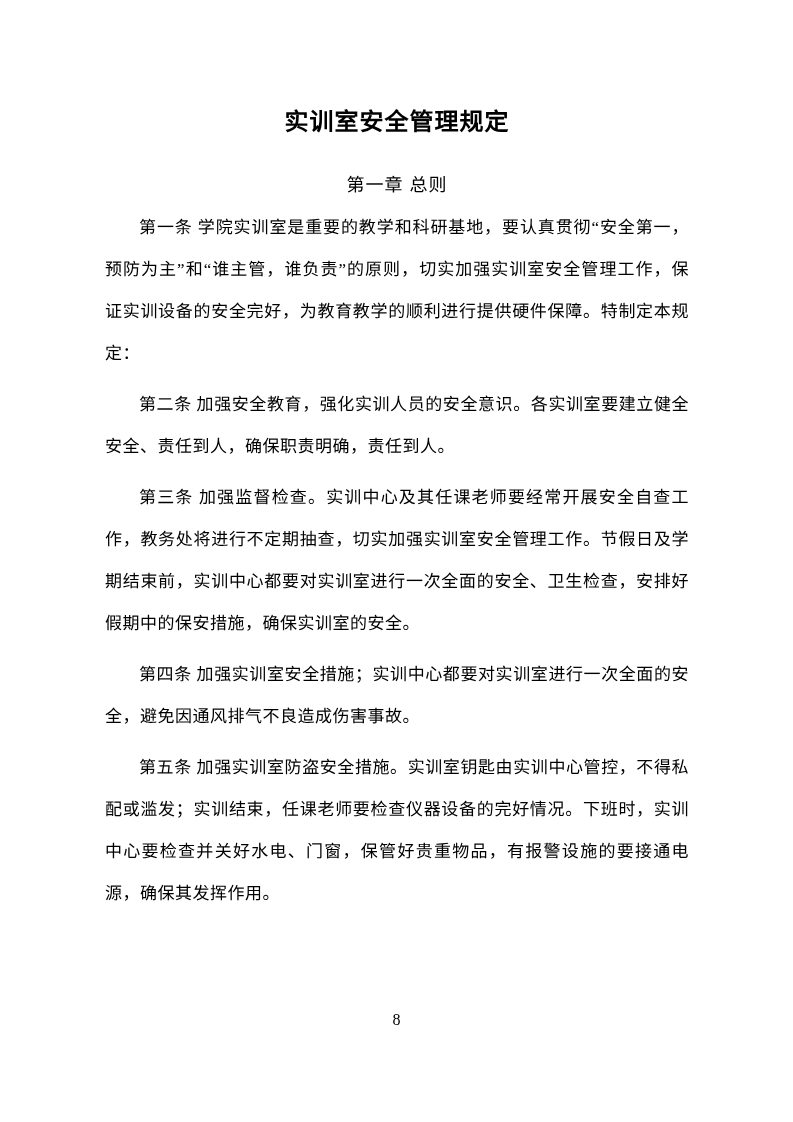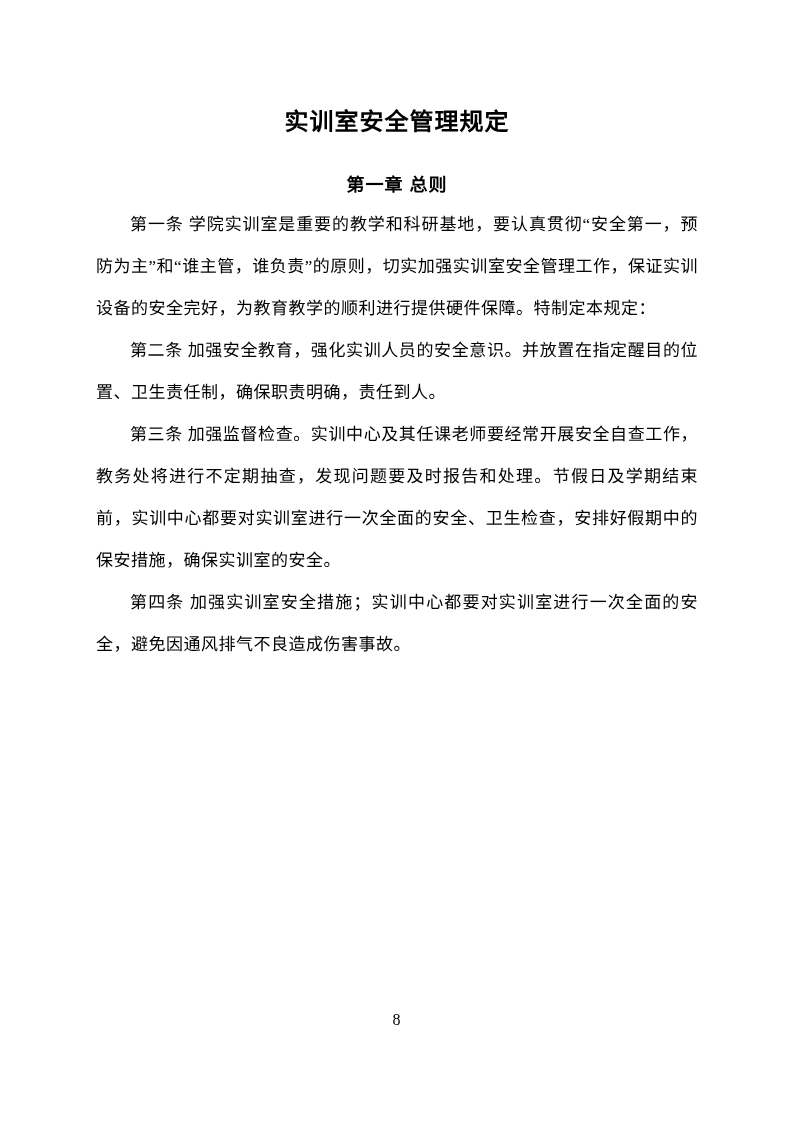--- a/index.html
+++ b/index.html
@@ -25,27 +25,27 @@
     font-family: "Liberation Sans", "DejaVu Sans", sans-serif;
     font-weight: bold;
     font-size: 24px;
     line-height: 32px;
     letter-spacing: 1px;
   }
   .chapter-heading {
     margin: 8px 0 6px 0;
     text-align: center;
     font-family: "Liberation Sans", "DejaVu Sans", sans-serif;
-    font-weight: bold;
+    font-weight: normal;
     font-size: 18px;
     line-height: 26px;
     letter-spacing: 1px;
   }
   .body-para {
-    margin: 0;
+    margin: 9px;
     font-size: 17px;
     line-height: 42px;
     text-align: justify;
     text-indent: 2em;
     letter-spacing: 0.5px;
   }
   .page-number {
     position: absolute;
     left: 0;
     right: 0;
@@ -60,23 +60,24 @@
 
 <div class="page">
 
   <h1 class="doc-title">实训室安全管理规定</h1>
 
   <h2 class="chapter-heading">第一章 总则</h2>
 
   <p class="body-para">第一条 学院实训室是重要的教学和科研基地，要认真贯彻“安全第一，预防为主”和“谁主管，谁负责”的原则，切实加强实训室安全管理工作，保证实训设备的安全完好，为教育教学的顺利进行提供硬件保障。特制定本规定：</p>
 
 
-  <p class="body-para">第二条 加强安全教育，强化实训人员的安全意识。并放置在指定醒目的位置、卫生责任制，确保职责明确，责任到人。</p>
+  <p class="body-para">第二条 加强安全教育，强化实训人员的安全意识。各实训室要建立健全安全、责任到人，确保职责明确，责任到人。</p>
 
-  <p class="body-para">第三条 加强监督检查。实训中心及其任课老师要经常开展安全自查工作，教务处将进行不定期抽查，发现问题要及时报告和处理。节假日及学期结束前，实训中心都要对实训室进行一次全面的安全、卫生检查，安排好假期中的保安措施，确保实训室的安全。</p>
+  <p class="body-para">第三条 加强监督检查。实训中心及其任课老师要经常开展安全自查工作，教务处将进行不定期抽查，切实加强实训室安全管理工作。节假日及学期结束前，实训中心都要对实训室进行一次全面的安全、卫生检查，安排好假期中的保安措施，确保实训室的安全。</p>
 
   <p class="body-para">第四条 加强实训室安全措施；实训中心都要对实训室进行一次全面的安全，避免因通风排气不良造成伤害事故。</p>
 
+  <p class="body-para">第五条 加强实训室防盗安全措施。实训室钥匙由实训中心管控，不得私配或滥发；实训结束，任课老师要检查仪器设备的完好情况。下班时，实训中心要检查并关好水电、门窗，保管好贵重物品，有报警设施的要接通电源，确保其发挥作用。</p>
 
 
   <div class="page-number">8</div>
 
 </div>
 
 </body></html>

